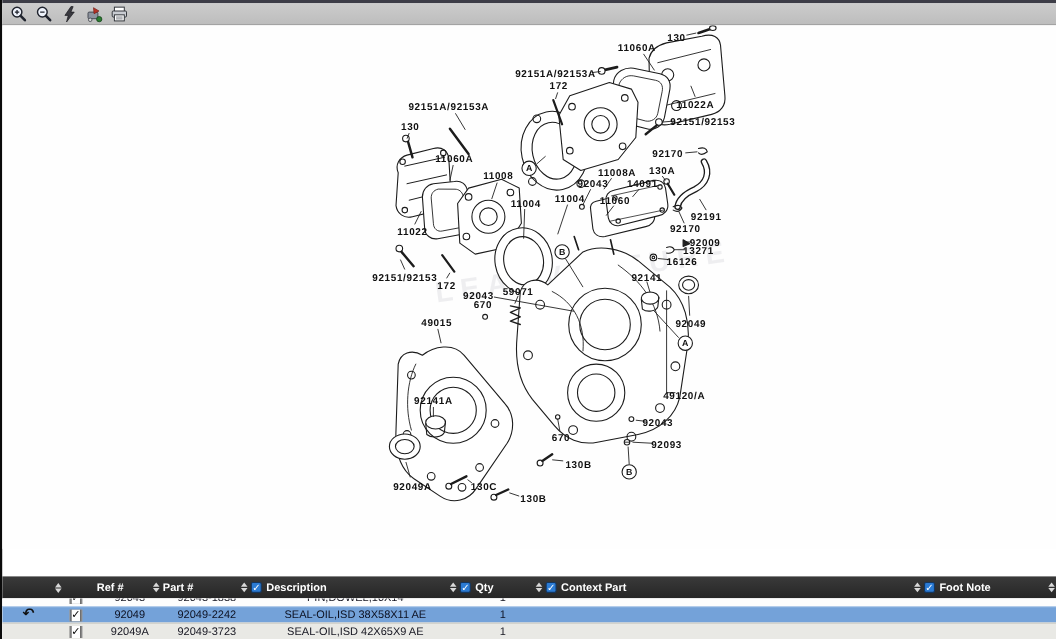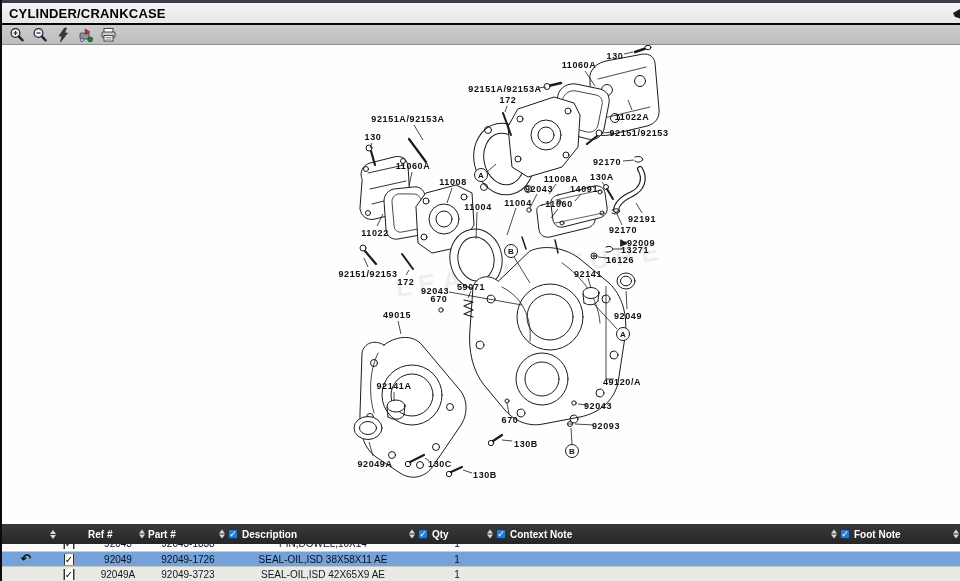--- a/index.html
+++ b/index.html
@@ -54,24 +54,20 @@
   .undo{font-size:13px;font-weight:bold;color:#101010;cursor:pointer;line-height:10px;}
   .c-action{width:48px;} .c-check{width:38px;} .c-ref{width:60px;} .c-part{width:80px;}
   .c-desc{width:190px;} .c-qty{width:78px;} .c-ctx{width:344px;} .c-foot{width:122px;}
 </style>
 </head>
 <body>
 
 <div class="app">
   <div class="topstrip"></div>
 
-  <div class="titlebar">
-    <span class="title">CYLINDER/CRANKCASE</span>
-    <span class="corner-glyph"></span>
-  </div>
 
   <div class="toolbar">
     <span class="tbtn">
       <svg width="16" height="16" viewBox="0 0 16 16">
         <circle cx="6.5" cy="6" r="4.4" fill="#eef2fb" stroke="#20242e" stroke-width="1.3"></circle>
         <path d="M4.5,6 h4 M6.5,4 v4" stroke="#20242e" stroke-width="1.2"></path>
         <path d="M9.8,9.4 L13.6,13.4" stroke="#20242e" stroke-width="2.3" stroke-linecap="round"></path>
       </svg>
     </span>
     <span class="tbtn">
@@ -382,21 +378,21 @@
         <div class="gcell c-qty">
           <span class="hcb">✓</span>
           <span class="lbl">Qty</span>
           <span class="sort">
             <i class="up"></i>
             <i class="dn"></i>
           </span>
         </div>
         <div class="gcell c-ctx">
           <span class="hcb">✓</span>
-          <span class="lbl">Context Note</span>
+          <span class="lbl">Context Part</span>
           <span class="sort">
             <i class="up"></i>
             <i class="dn"></i>
           </span>
         </div>
         <div class="gcell c-foot">
           <span class="hcb">✓</span>
           <span class="lbl">Foot Note</span>
           <span class="sort">
             <i class="up"></i>
@@ -412,21 +408,21 @@
           <div class="rcell c-part">92043-1838</div>
           <div class="rcell c-desc">PIN,DOWEL,10X14</div>
           <div class="rcell c-qty">1</div>
           <div class="rcell c-ctx"></div>
           <div class="rcell c-foot"></div>
         </div>
         <div class="grow sel">
           <div class="rcell c-action"><span class="undo">↶</span></div>
           <div class="rcell c-check"><span class="rcb">✓</span></div>
           <div class="rcell c-ref">92049</div>
-          <div class="rcell c-part">92049-1726</div>
+          <div class="rcell c-part">92049-2242</div>
           <div class="rcell c-desc">SEAL-OIL,ISD 38X58X11 AE</div>
           <div class="rcell c-qty">1</div>
           <div class="rcell c-ctx"></div>
           <div class="rcell c-foot"></div>
         </div>
         <div class="grow alt">
           <div class="rcell c-action"></div>
           <div class="rcell c-check"><span class="rcb">✓</span></div>
           <div class="rcell c-ref">92049A</div>
           <div class="rcell c-part">92049-3723</div>

